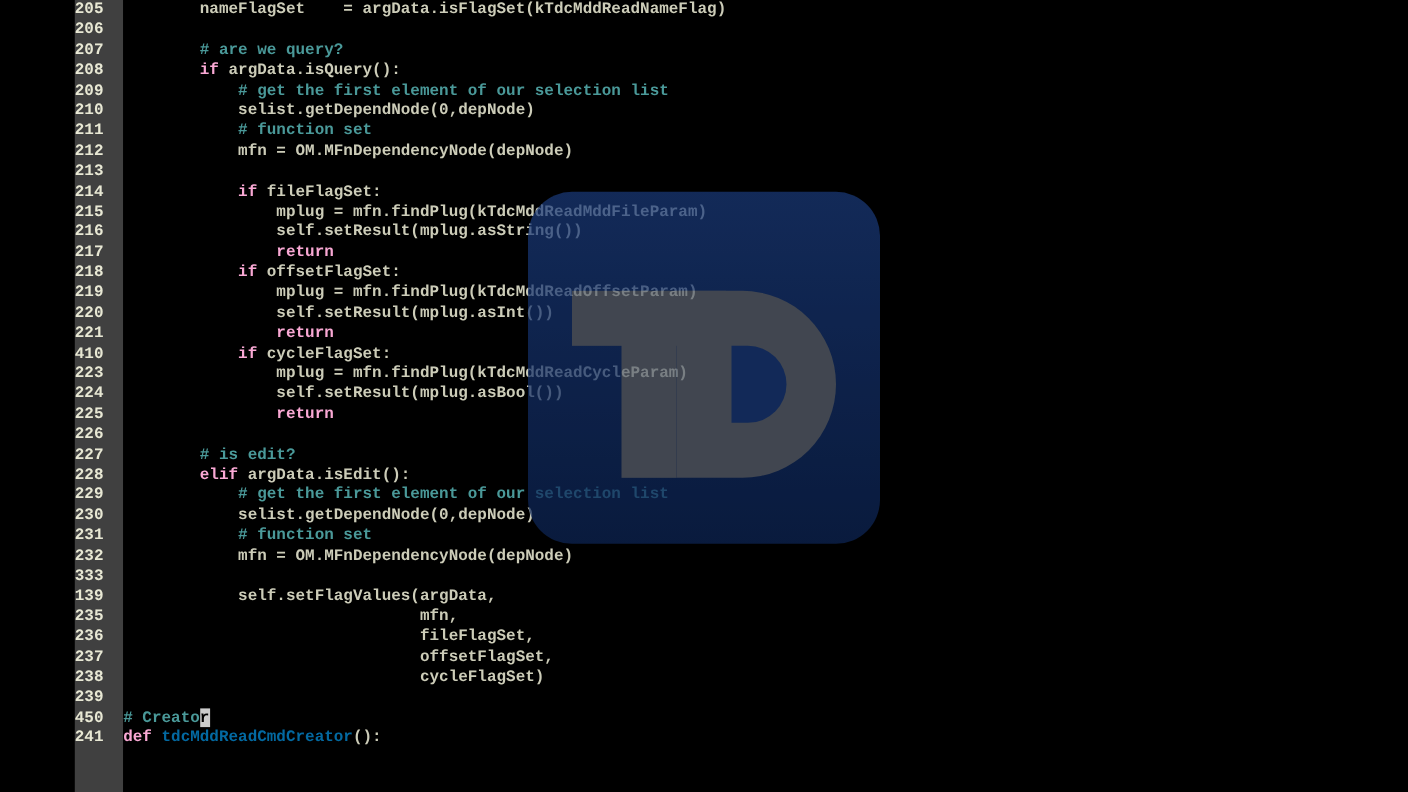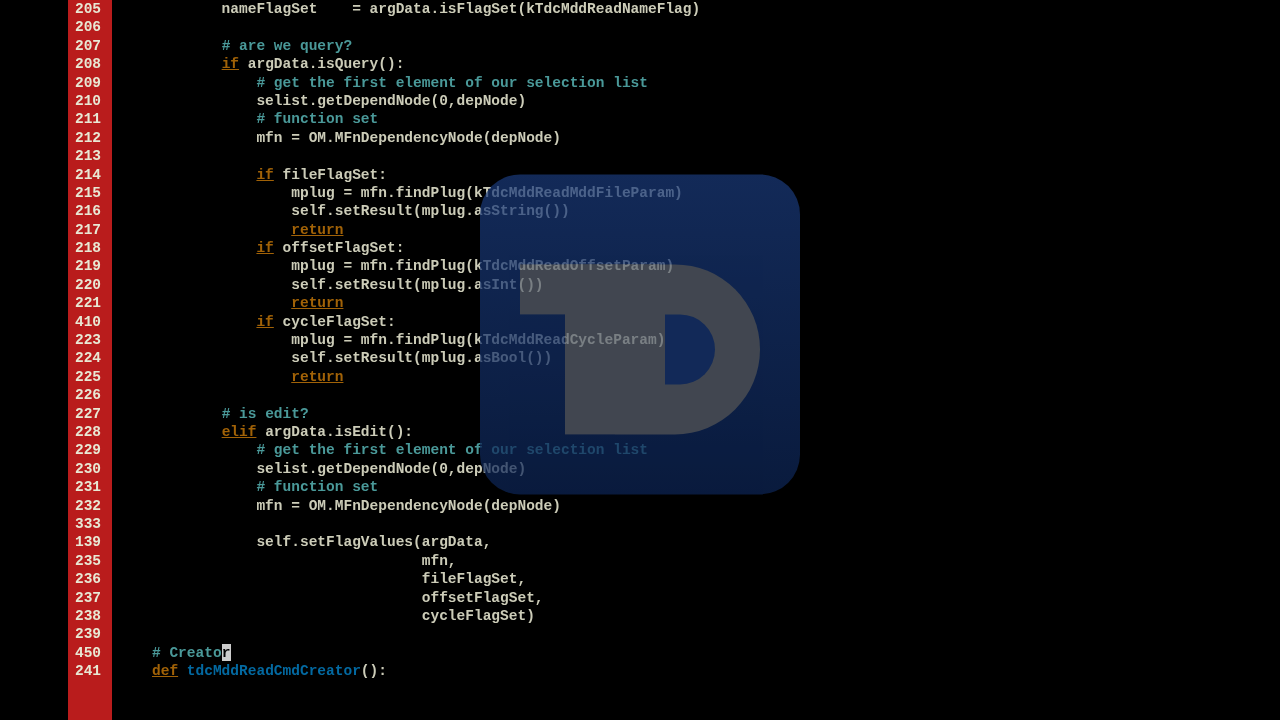--- a/index.html
+++ b/index.html
@@ -20,45 +20,44 @@
     right: 68px;
     height: 100%;
     background: #000000;
   }
   .gutter {
     position: absolute;
     left: 0;
     top: 0;
     width: 44px;
     height: 100%;
-    background: #b91c1c;
-    text-align: center;
+    background: #404040;
+    text-align: left;
     padding-right: 4px;
   }
   .gutter-line {
     color: #e8e8d4;
     height: 18.4px;
     font-weight: bold;
   }
   .code-area {
     position: absolute;
     left: 44px;
     top: 0;
     right: 0;
     height: 100%;
     background: #000000;
     white-space: pre;
   }
   .code-line {
     height: 18.4px;
     color: #ccccb8;
     font-weight: bold;
-    padding-left: 40px;
   }
-  .kw { color: #a16207; font-weight: bold; text-decoration: underline; }
+  .kw { color: #f9a8d4; font-weight: bold; }
   .comment { color: #4a9999; }
   .func { color: #0369a1; }
   .cursor {
     background: #cccccc;
     color: #000000;
     display: inline-block;
     width: 9px;
     height: 17px;
     vertical-align: text-bottom;
   }

